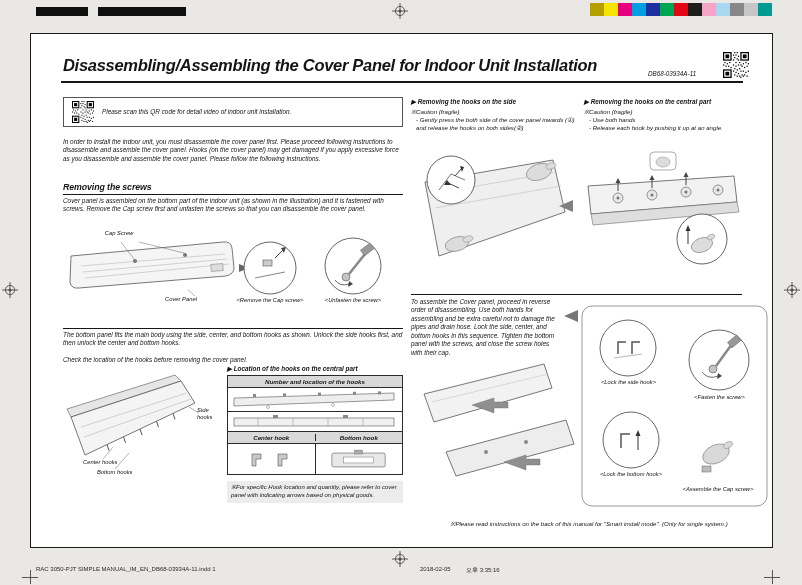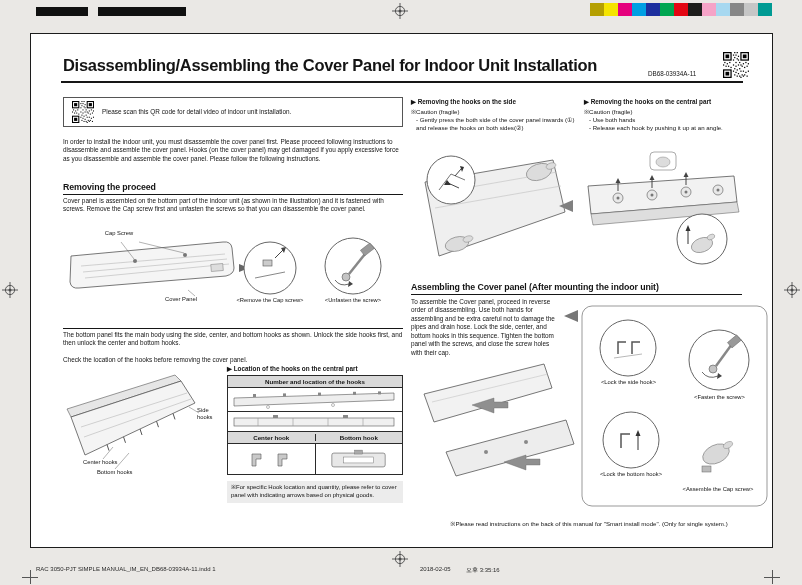--- a/index.html
+++ b/index.html
@@ -1,20 +1,20 @@
 <!DOCTYPE html>
 <html><head>
 <meta charset="utf-8">
 <style>
   *{margin:0;padding:0;box-sizing:border-box;}
   html,body{width:802px;height:585px;}
   body{font-family:"Liberation Sans",sans-serif;color:#141414;background:#d6d4d1;}
   .canvas{position:relative;width:802px;height:585px;background:#eae8e5;overflow:hidden;}
   .abs{position:absolute;}
-  .page{position:absolute;left:30px;top:33px;width:743px;height:515px;background:#fff;border:1px solid #1c1c1c;}
+  .page{position:absolute;left:30px;top:33px;width:743px;height:515px;background:#fff;border:1px solid #1c1c1c;font-style:italic;}
   .t-title{font-size:16.5px;font-weight:700;letter-spacing:-0.3px;white-space:nowrap;}
   .t-doc{font-size:6.3px;}
   .t-h2{font-size:8.8px;font-weight:700;letter-spacing:-0.1px;white-space:nowrap;}
   .t-body{font-size:6.4px;line-height:1.32;}
   .t-small{font-size:6.1px;line-height:1.25;}
   .t-label{font-size:5.8px;line-height:1.15;}
   .t-sub{font-size:6.4px;font-weight:700;}
   .c{text-align:center;}
   .rule{background:#161616;height:1px;}
   .rule2{background:#161616;height:2px;}
@@ -158,21 +158,21 @@
 
     <div class="abs" style="left:32px;top:63px;width:340px;height:30px;border:1px solid #555;display:flex;align-items:center;gap:8px;padding:0 8px;">
       <svg class="qr" width="22" height="22" viewBox="0 0 21 21">
           <use href="#qrpat"></use>
         </svg>
       <div class="t-body">Please scan this QR code for detail video of indoor unit installation.</div>
     </div>
 
     <div class="abs t-body" style="left:32px;top:104px;width:340px;">In order to install the indoor unit, you must disassemble the cover panel first. Please proceed following instructions to disassemble and assemble the cover panel. Hooks (on the cover panel) may get damaged if you apply excessive force as you disassemble and assemble the cover panel. Please follow the following instructions.</div>
 
-    <div class="abs t-h2" style="left:32px;top:148px;">Removing the proceed</div>
+    <div class="abs t-h2" style="left:32px;top:148px;">Removing the screws</div>
     <div class="abs rule" style="left:32px;top:160px;width:340px;"></div>
     <div class="abs t-body" style="left:32px;top:163px;width:340px;">Cover panel is assembled on the bottom part of the indoor unit (as shown in the illustration) and it is fastened with screws. Remove the Cap screw first and unfasten the screws so that you can disassemble the cover panel.</div>
 
     <div class="ill" style="left:32px;top:188px;width:340px;height:92px;">
       <svg width="340" height="92" viewBox="0 0 340 92">
         <path d="M8,34 L160,20 Q168,19 169,26 L171,46 Q171,52 163,54 L16,66 Q8,67 7,60 Z" fill="#f5f5f5" stroke="#555" stroke-width="0.8"></path>
         <line x1="22" y1="56" x2="166" y2="42" stroke="#aaa" stroke-width="0.5"></line>
         <line x1="20" y1="50" x2="164" y2="37" stroke="#aaa" stroke-width="0.5"></line>
         <line x1="18" y1="44" x2="162" y2="32" stroke="#aaa" stroke-width="0.5"></line>
         <rect x="148" y="42" width="12" height="7" transform="rotate(-5 154 45)" fill="#ddd" stroke="#777" stroke-width="0.5"></rect>
@@ -317,21 +317,20 @@
         <rect x="66" y="6" width="26" height="18" rx="4" fill="#fff" stroke="#888" stroke-width="0.7"></rect>
         <ellipse cx="79" cy="16" rx="7" ry="5" fill="#dcdcdc" stroke="#888" stroke-width="0.5"></ellipse>
         <circle cx="118" cy="93" r="25" fill="#fff" stroke="#666" stroke-width="1"></circle>
         <ellipse cx="118" cy="99" rx="11" ry="7" transform="rotate(-20 118 99)" fill="#dcdcdc" stroke="#888" stroke-width="0.7"></ellipse>
         <ellipse cx="127" cy="91" rx="4" ry="2.5" transform="rotate(-25 127 91)" fill="#dcdcdc" stroke="#888" stroke-width="0.5"></ellipse>
         <line x1="104" y1="98" x2="104" y2="85" stroke="#333" stroke-width="1"></line>
           <polygon points="101.5,85 106.5,85 104,79" fill="#333"></polygon>
       </svg>
     </div>
 
-    <div class="abs t-h2" style="left:380px;top:248px;">Assembling the Cover panel (After mounting the indoor unit)</div>
     <div class="abs rule" style="left:380px;top:260px;width:331px;"></div>
     <div class="abs t-body" style="left:380px;top:264px;width:148px;">To assemble the Cover panel, proceed in reverse order of disassembling. Use both hands for assembling and be extra careful not to damage the pipes and drain hose. Lock the side, center, and bottom hooks in this sequence. Tighten the bottom panel with the screws, and close the screw holes with their cap.</div>
 
     <div class="ill" style="left:385px;top:268px;width:353px;height:212px;">
       <svg width="353" height="212" viewBox="0 0 353 212">
         <polygon points="162,8 148,14 162,20" fill="#777"></polygon>
         <polygon points="8,92 128,62 136,86 18,120" fill="#f2f2f2" stroke="#555" stroke-width="0.8"></polygon>
         <line x1="16" y1="100" x2="132" y2="72" stroke="#bbb" stroke-width="0.5"></line>
         <polygon points="30,150 150,118 158,142 40,174" fill="#ededed" stroke="#555" stroke-width="0.8"></polygon>
         <circle cx="70" cy="150" r="2" fill="#888"></circle>

